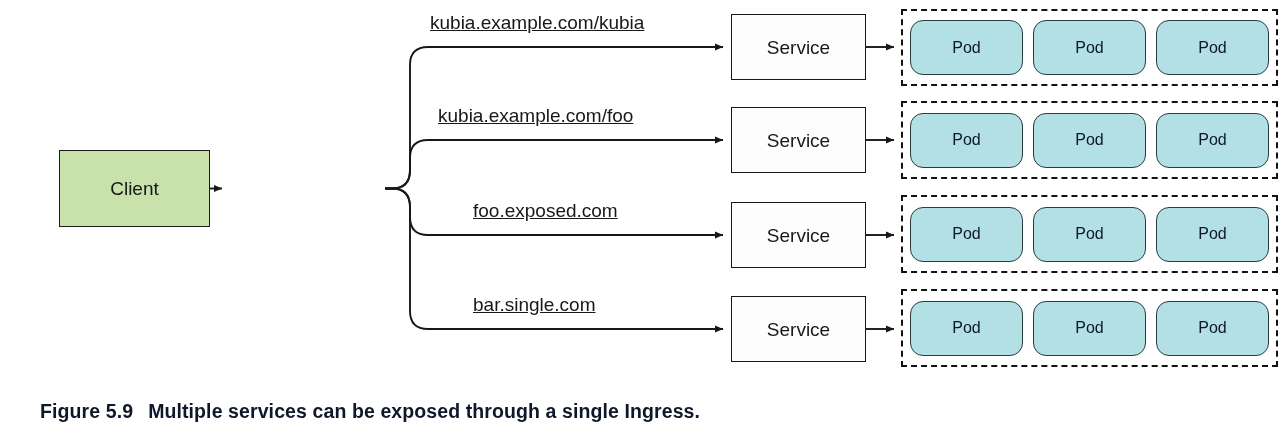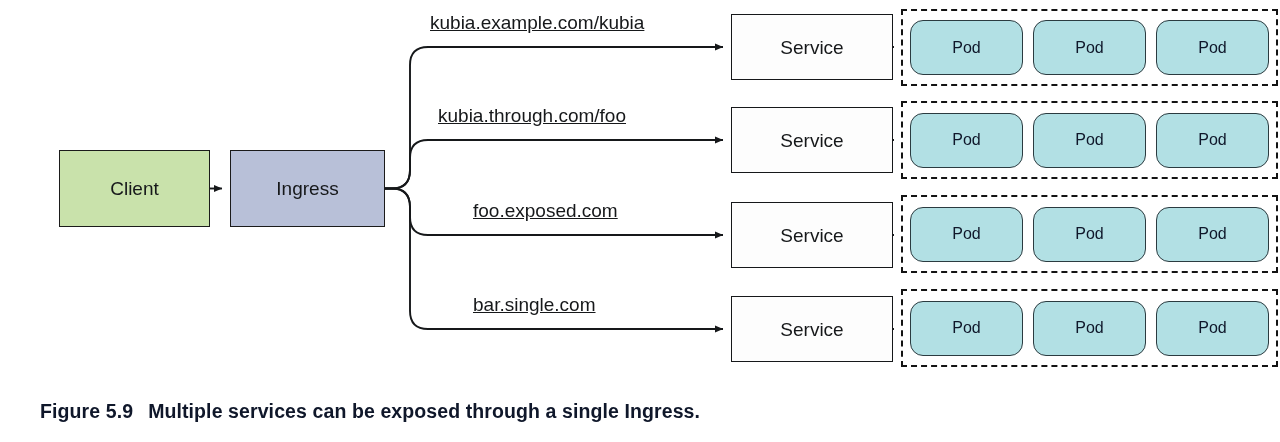--- a/index.html
+++ b/index.html
@@ -46,21 +46,21 @@
     margin-left: 19px;
   }
   .ingress-box {
     left: 230px; top: 150px;
     width: 155px; height: 77px;
     background: #b8c0d8;
     border: 1.6px solid #1b1b1b;
   }
   .service-box {
     left: 731px;
-    width: 162px; height: 66px;
+    width: 135px; height: 66px;
     background: #fdfdfd;
     border: 1.9px solid #16181a;
   }
   .pod-group {
     position: absolute;
     left: 901px;
     width: 377px;
     box-sizing: border-box;
     border: 2.1px dashed #131313;
     background: transparent;
@@ -136,41 +136,38 @@
     <line x1="866" y1="47" x2="894" y2="47" stroke="#16181a" stroke-width="1.9" marker-end="url(#arrowhead)"></line>
     <line x1="866" y1="140" x2="894" y2="140" stroke="#16181a" stroke-width="1.9" marker-end="url(#arrowhead)"></line>
     <line x1="866" y1="235" x2="894" y2="235" stroke="#16181a" stroke-width="1.9" marker-end="url(#arrowhead)"></line>
     <line x1="866" y1="329" x2="894" y2="329" stroke="#16181a" stroke-width="1.9" marker-end="url(#arrowhead)"></line>
   </svg>
 
   <div class="node client-box">
     <span>Client</span>
   </div>
 
-  <div class="node ingress-box">
-    <span>Ingress</span>
-  </div>
 
   <div class="route-label" style="left:430px; top:13px;">kubia.example.com/kubia</div>
   <div class="node service-box" style="top:14px;">
     <span>Service</span>
   </div>
   <div class="pod-group" style="top:9px; height:77px;">
     <div class="pod-box">
       <span>Pod</span>
     </div>
     <div class="pod-box">
       <span>Pod</span>
     </div>
     <div class="pod-box">
       <span>Pod</span>
     </div>
   </div>
 
-  <div class="route-label" style="left:438px; top:106px;">kubia.through.com/foo</div>
+  <div class="route-label" style="left:438px; top:106px;">kubia.example.com/foo</div>
   <div class="node service-box" style="top:107px;">
     <span>Service</span>
   </div>
   <div class="pod-group" style="top:101px; height:78px;">
     <div class="pod-box">
       <span>Pod</span>
     </div>
     <div class="pod-box">
       <span>Pod</span>
     </div>

